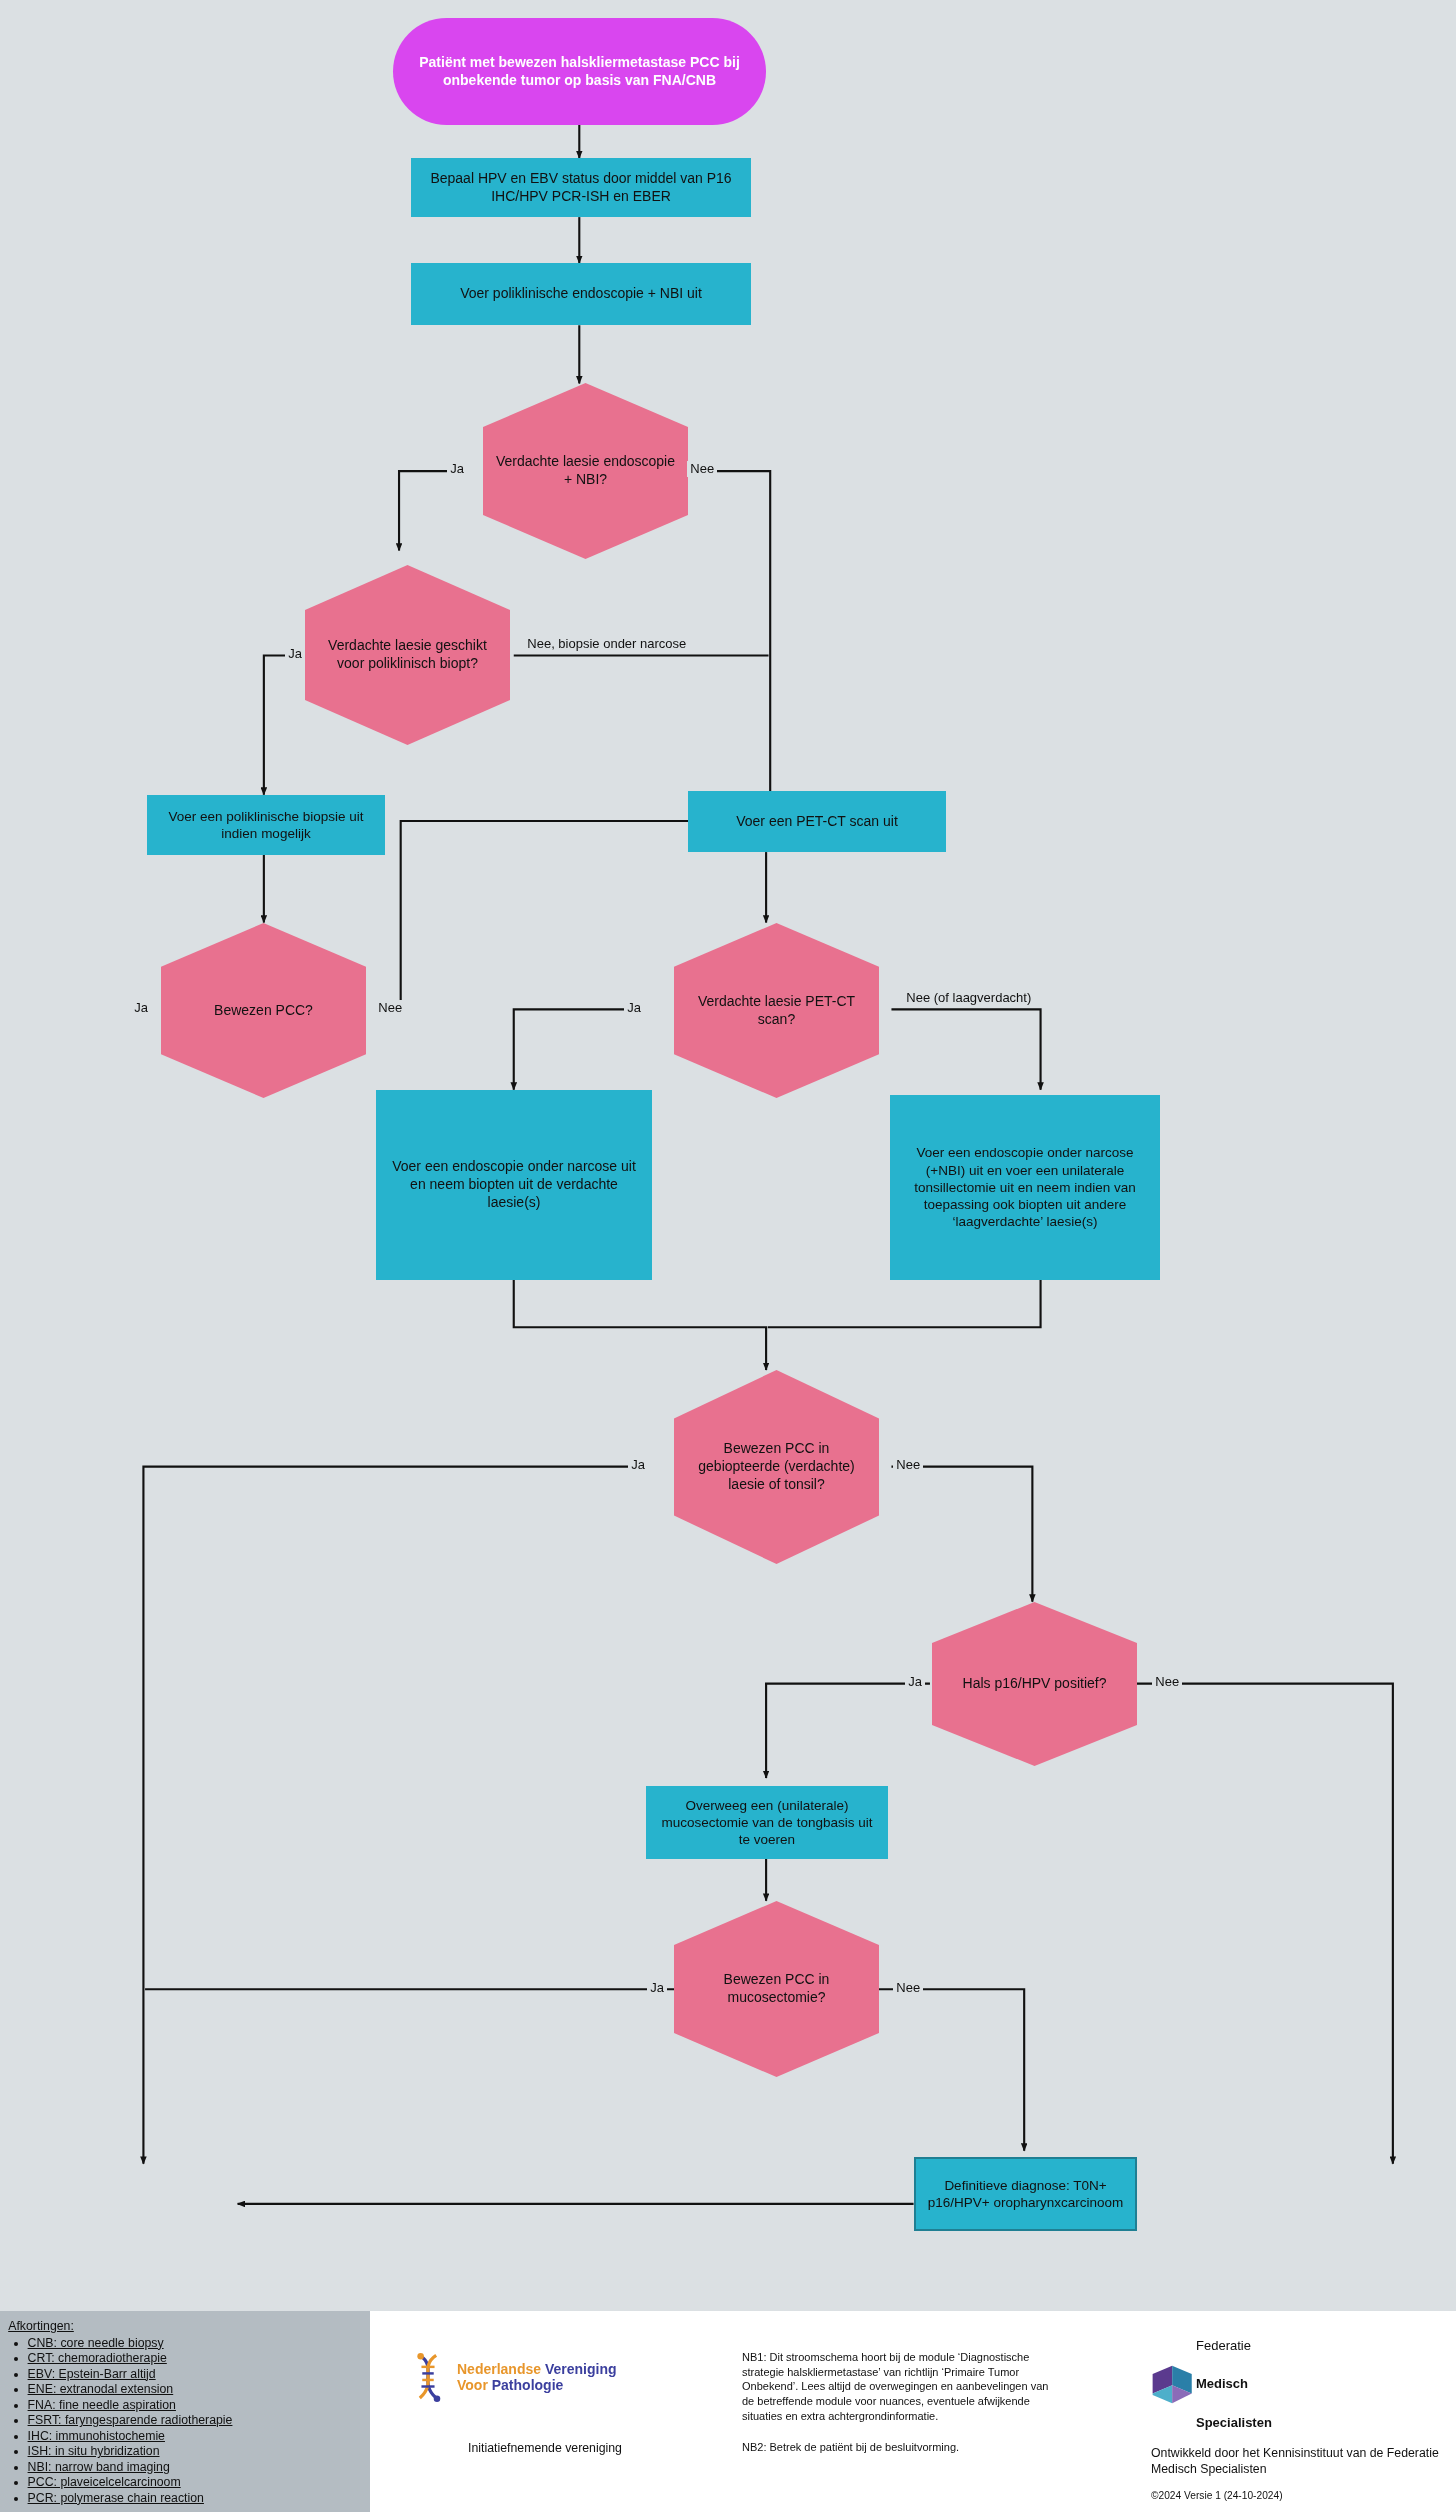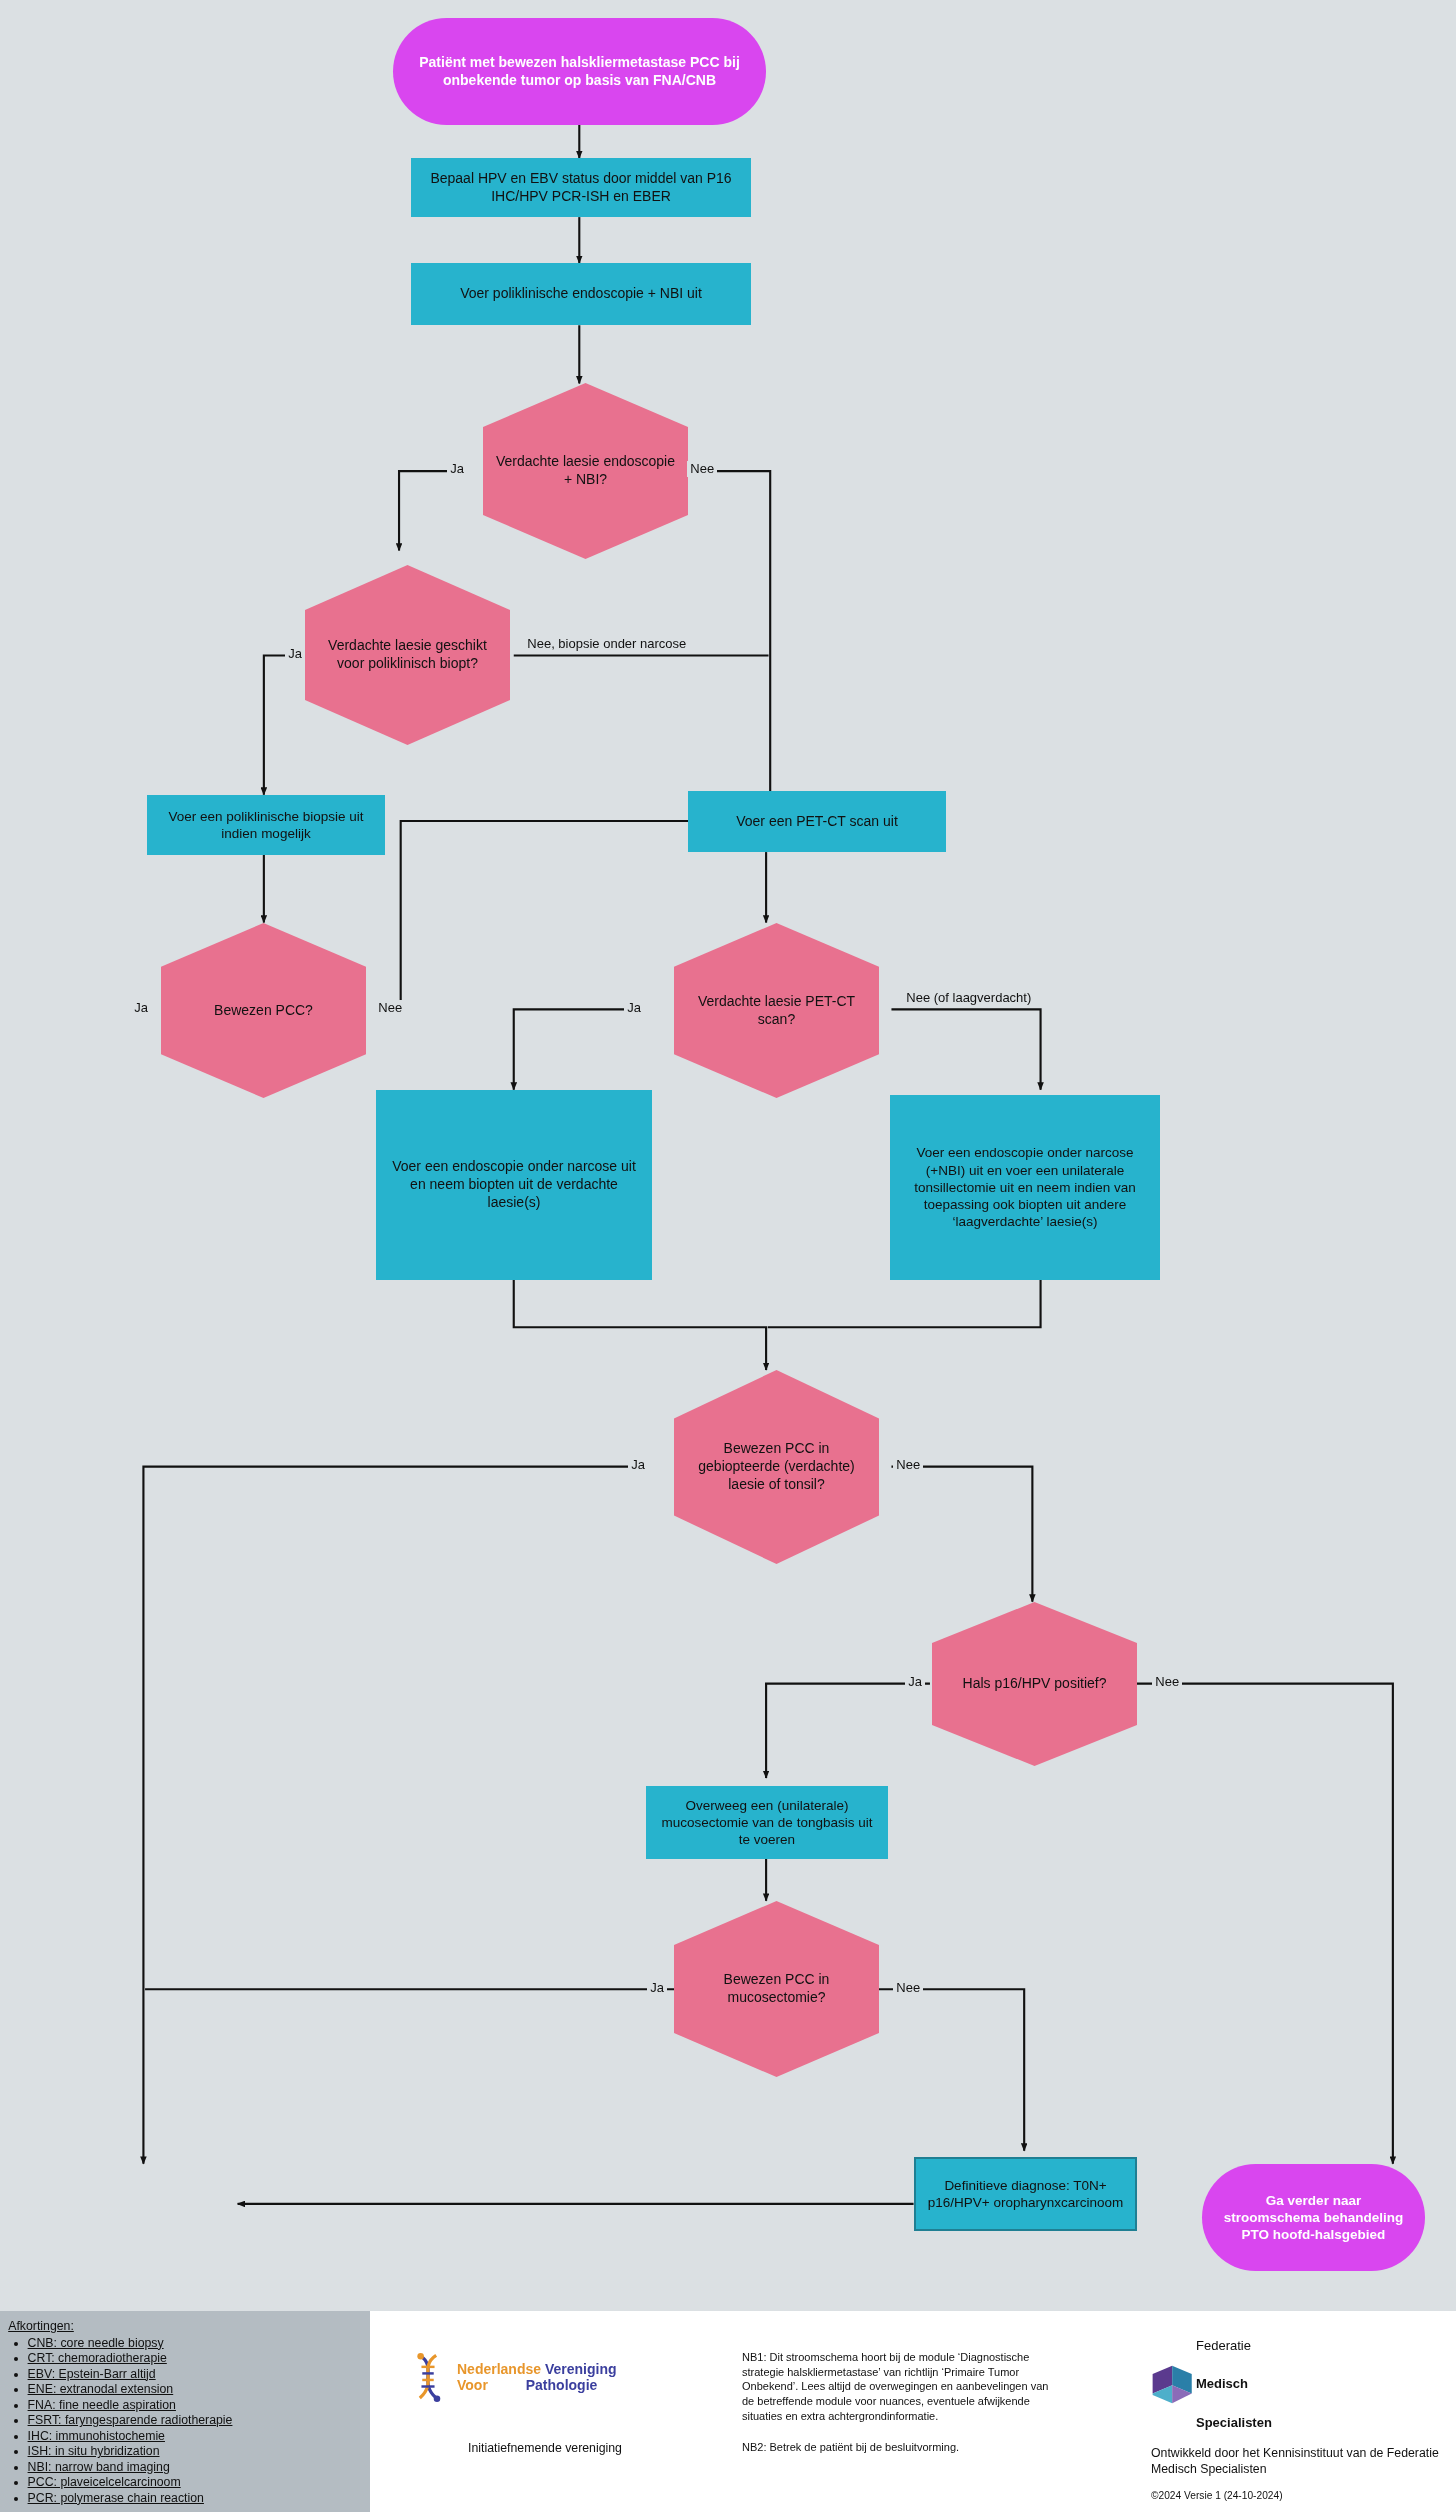--- a/index.html
+++ b/index.html
@@ -40,21 +40,21 @@
   #legend .ltitle{font-size:12.3px;margin:1.6px 0 2.5px 1.6px;}
   #legend ul{margin:0;padding-left:21px;list-style:disc;}
   #legend li{font-size:12.3px;line-height:1.26;}
 
   #nvvp{position:absolute;left:410px;top:2352px;width:270px;text-align:center;}
   #nvvp .logo-row{display:flex;align-items:center;justify-content:flex-start;gap:11px;}
   #nvvp .logo-text{text-align:left;line-height:1.12;}
   #nvvp .l1{color:#e8962b;font-weight:bold;font-size:14px;}
   #nvvp .l1 b{color:#3b3f9e;}
   #nvvp .l2{color:#e8962b;font-weight:bold;font-size:14px;}
-  #nvvp .l2 b{color:#3b3f9e;margin-left:34px;}
+  #nvvp .l2 b{color:#3b3f9e;}
   #nvvp .caption{margin-top:38px;font-size:12.3px;color:#111;}
 
   #nb{position:absolute;left:742px;top:2350px;width:320px;font-size:11px;
       color:#111;line-height:1.33;}
   #nb .nb2{margin-top:16.4px;}
 
   #fms{position:absolute;left:1151px;top:2339px;width:295px;color:#111;}
   #fms .fms-row{display:flex;align-items:center;gap:1px;}
   #fms .fms-name{font-size:13px;line-height:1.1;}
   #fms .fms-name .b{font-weight:bold;margin-top:24px;}
@@ -178,23 +178,20 @@
 
   <div class="node decision" style="left:674px;top:1901px;width:205px;height:176px;font-size:14px;">
     <span>Bewezen PCC in mucosectomie?</span>
   </div>
 
 
   <div class="node process outlined" style="left:914px;top:2157px;width:223px;height:74px;font-size:13.5px;">
     <span>Definitieve diagnose: T0N+ p16/HPV+ oropharynxcarcinoom</span>
   </div>
 
-  <div class="node terminator" style="left:1202px;top:2164px;width:223px;height:107px;font-size:13.5px;">
-    <span>Ga verder naar stroomschema behandeling PTO hoofd-halsgebied</span>
-  </div>
 
   <div class="edge-label" style="left:447px;top:461px;font-size:13px;"><span>Ja</span></div>
 
   <div class="edge-label" style="left:687px;top:461px;font-size:13px;"><span>Nee</span></div>
 
   <div class="edge-label" style="left:285px;top:646px;font-size:13px;"><span>Ja</span></div>
 
   <div class="edge-label" style="left:524px;top:636px;width:115px;font-size:13px;"><span>Nee, biopsie onder narcose</span></div>
 
   <div class="edge-label" style="left:131px;top:1000px;font-size:13px;"><span>Ja</span></div>

